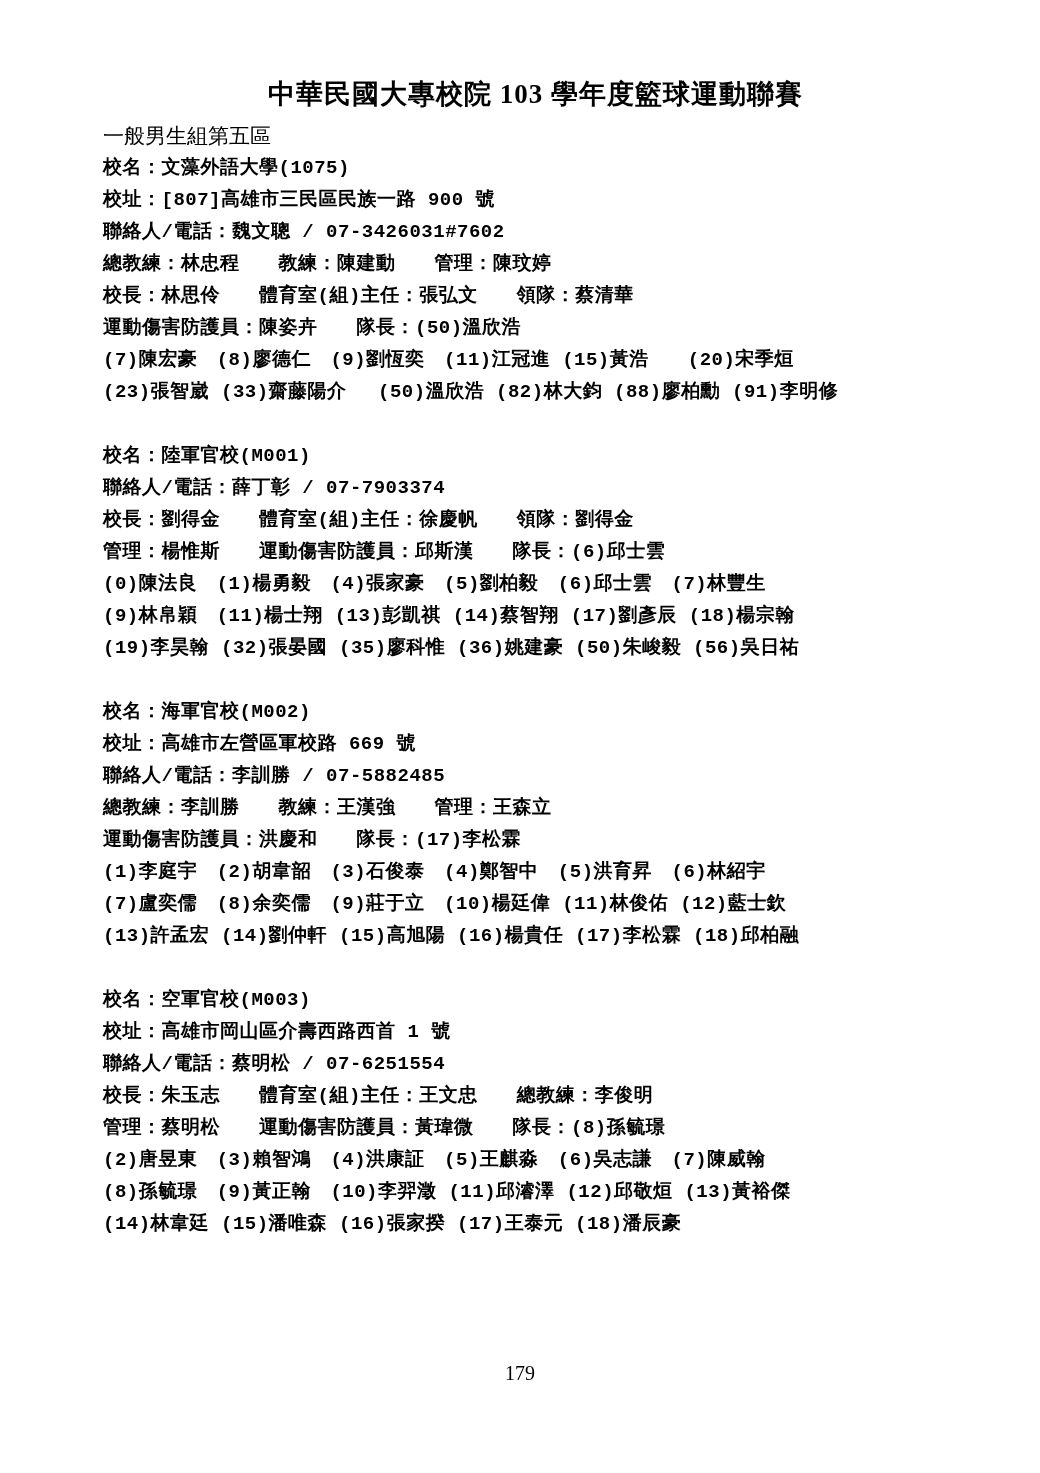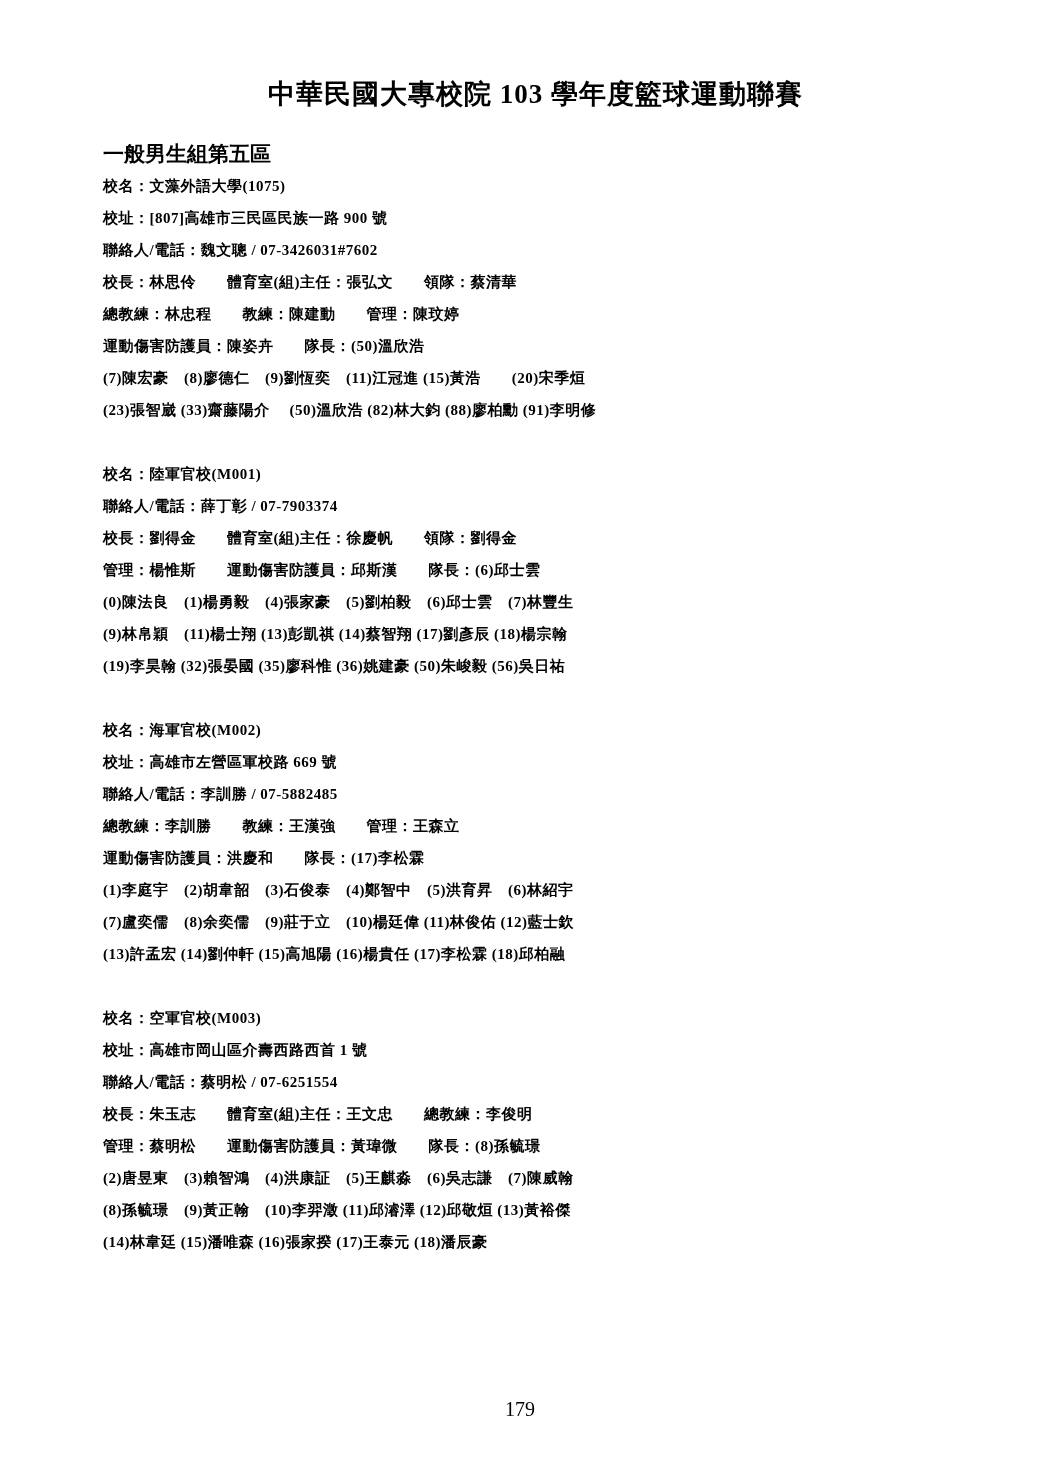--- a/index.html
+++ b/index.html
@@ -24,64 +24,64 @@
     text-align: center;
     font-size: 27px;
     font-weight: bold;
     line-height: 36px;
     letter-spacing: 1px;
     white-space: pre;
     margin-right: 40px;
   }
   .division {
     font-size: 21px;
-    font-weight: bold;
+    font-weight: normal;
     line-height: 32px;
-    margin-top: 26px;
+    margin-top: 8px;
     white-space: pre-wrap;
   }
   .team-block {
     margin-top: 0;
   }
   .team-block + .team-block {
     margin-top: 32px;
   }
   .line {
-    font-size: 15px;
+    font-size: 19px;
     font-weight: bold;
     line-height: 32px;
     white-space: pre-wrap;
     letter-spacing: 0.5px;
+    font-family: Liberation Mono, monospace;
   }
   .page-footer {
     position: absolute;
     top: 1362px;
     left: 0;
     width: 100%;
     text-align: center;
     font-size: 20px;
     font-weight: normal;
     font-family: "Liberation Serif", "DejaVu Serif", serif;
-    margin-top: 36px;
   }
 </style>
 </head>
 <body>
 
 <div class="page">
   <div class="content">
     <div class="doc-title">中華民國大專校院 103 學年度籃球運動聯賽</div>
     <div class="division">一般男生組第五區</div>
     <div>
         <div class="team-block">
           <div class="line">校名：文藻外語大學(1075)</div>
           <div class="line">校址：[807]高雄市三民區民族一路 900 號</div>
           <div class="line">聯絡人/電話：魏文聰 / 07-3426031#7602</div>
+          <div class="line">總教練：林忠程　　教練：陳建動　　管理：陳玟婷</div>
           <div class="line">校長：林思伶　　體育室(組)主任：張弘文　　領隊：蔡清華</div>
-          <div class="line">總教練：林忠程　　教練：陳建動　　管理：陳玟婷</div>
           <div class="line">運動傷害防護員：陳姿卉　　隊長：(50)溫欣浩</div>
           <div class="line">(7)陳宏豪　(8)廖德仁　(9)劉恆奕　(11)江冠進 (15)黃浩　　(20)宋季烜</div>
           <div class="line">(23)張智崴 (33)齋藤陽介　 (50)溫欣浩 (82)林大鈞 (88)廖柏勳 (91)李明修</div>
         </div>
         <div class="team-block">
           <div class="line">校名：陸軍官校(M001)</div>
           <div class="line">聯絡人/電話：薛丁彰 / 07-7903374</div>
           <div class="line">校長：劉得金　　體育室(組)主任：徐慶帆　　領隊：劉得金</div>
           <div class="line">管理：楊惟斯　　運動傷害防護員：邱斯漢　　隊長：(6)邱士雲</div>
           <div class="line">(0)陳法良　(1)楊勇毅　(4)張家豪　(5)劉柏毅　(6)邱士雲　(7)林豐生</div>

